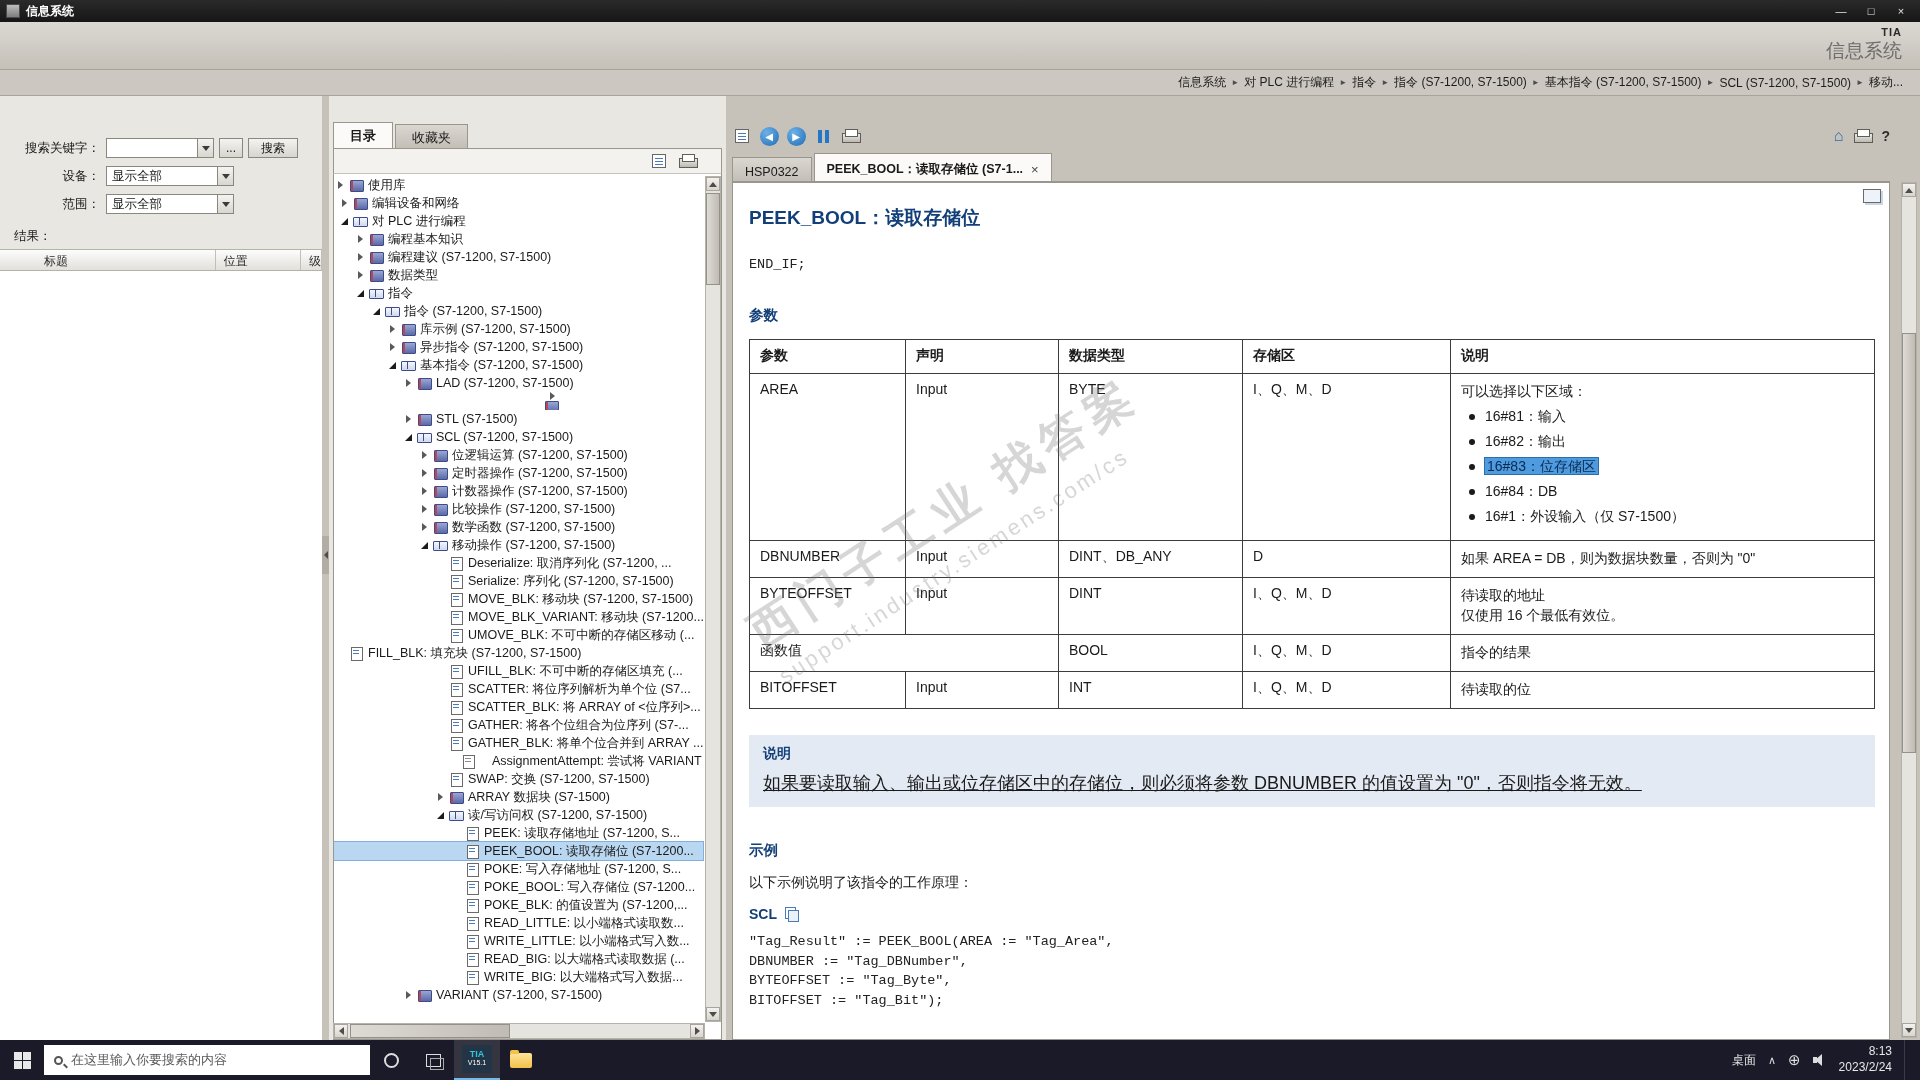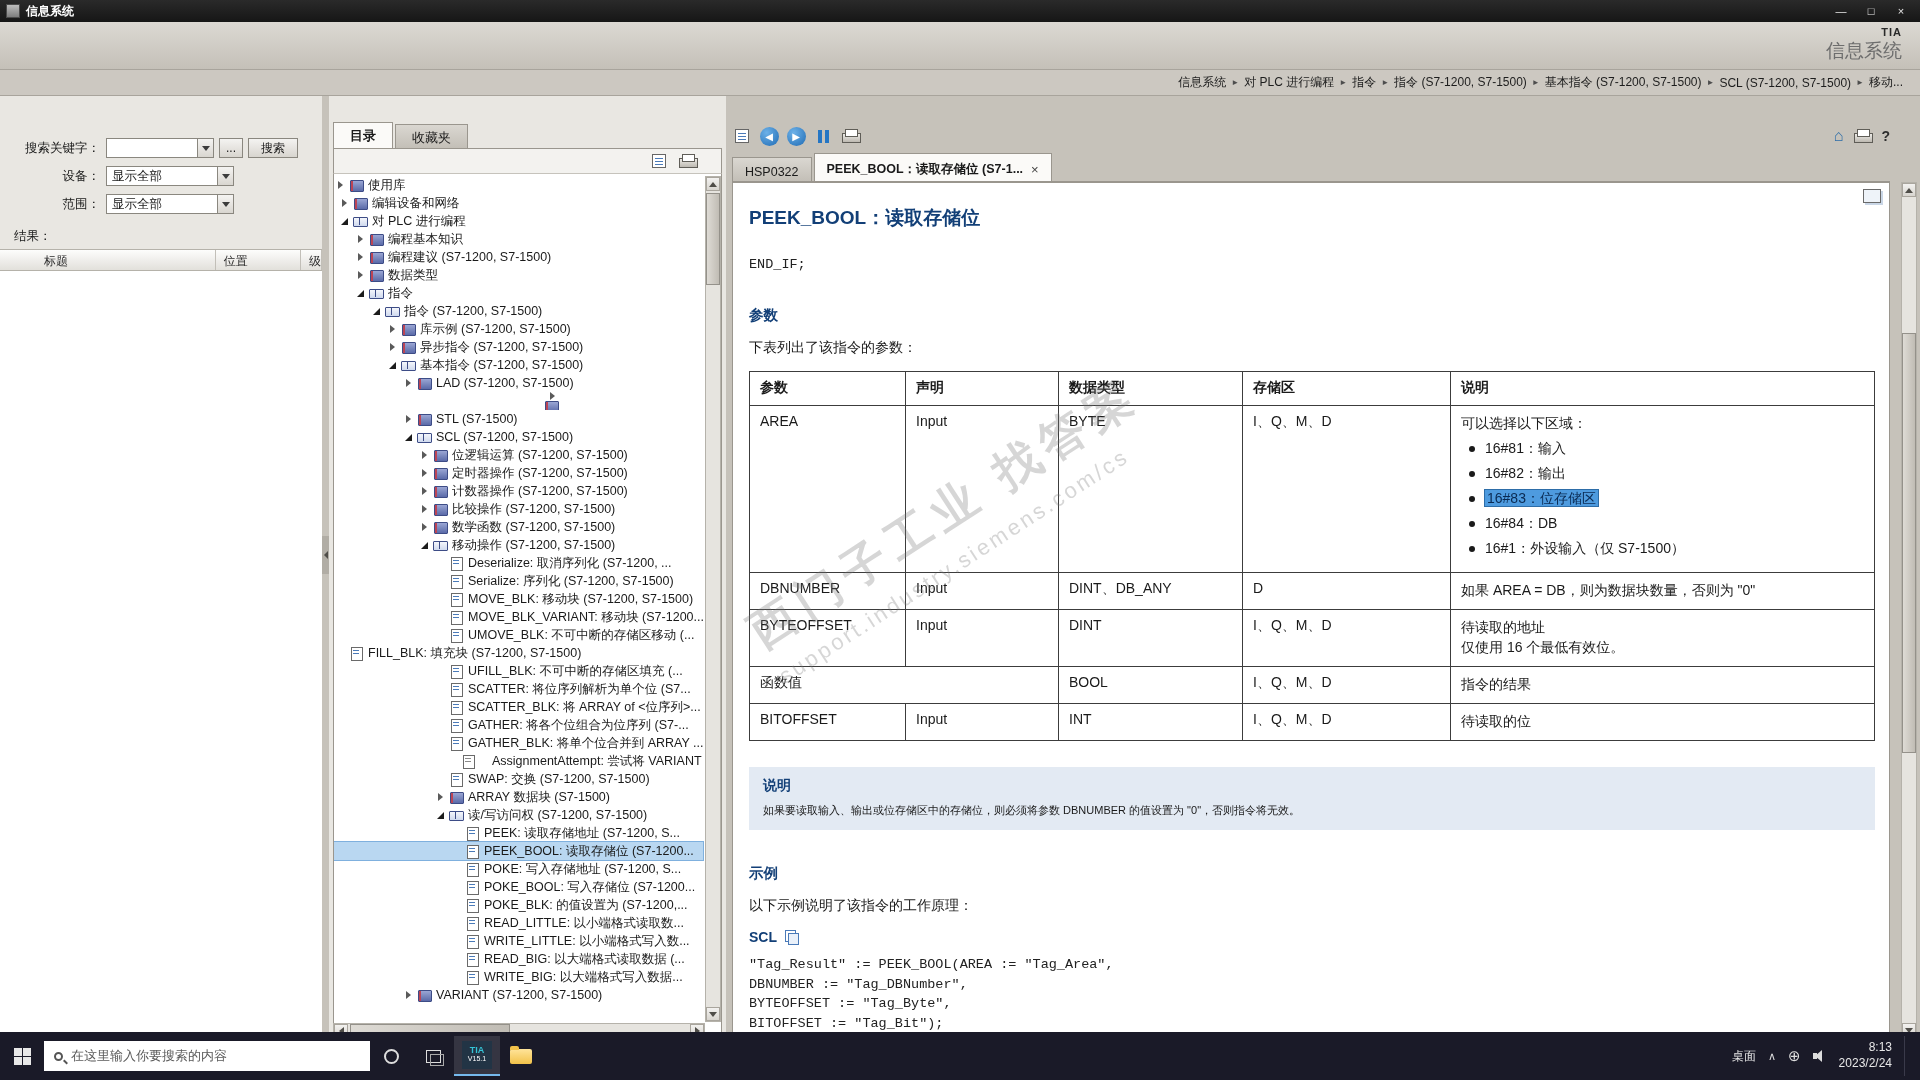--- a/index.html
+++ b/index.html
@@ -115,36 +115,36 @@
   .ptable th, .ptable td { border:1px solid #3c3c3c; text-align:left; vertical-align:top; padding:7px 10px; font-size:14px; }
   .ptable th { font-weight:bold; height:34px; }
   .desc-line { margin:2px 0; }
   .desc-bullets { list-style:none; margin:6px 0 2px 8px; }
   .desc-bullets li { margin:7px 0; padding-left:16px; position:relative; }
   .desc-bullets li::before { content:''; position:absolute; left:0; top:6px; width:6px; height:6px; border-radius:50%; background:#1a1a1a; }
   .hl { background:#4e9bdf; color:#0a2a52; outline:1px solid #2d6da8; padding:0 2px; }
 
   .note-box { background:#e3eaf3; padding:10px 14px 12px 14px; width:1126px; margin-bottom:34px; }
   .note-box .nt { font-weight:bold; color:#123f77; font-size:14px; margin-bottom:8px; }
-  .note-box .nx { font-size:11px; }
+  .note-box .nx { font-size:18px;text-decoration:underline; }
 
   .scl-row { display:flex; align-items:center; gap:8px; margin-bottom:10px; }
   .scl-lbl { font-weight:bold; color:#123f77; font-size:14px; }
   .copy-icon { width:13px; height:14px; position:relative; }
   .copy-icon::before { content:''; position:absolute; left:0; top:0; width:9px; height:10px; border:1px solid #4a7ab8; background:#fff; }
   .copy-icon::after { content:''; position:absolute; left:3px; top:3px; width:9px; height:10px; border:1px solid #4a7ab8; background:#eaf1fa; }
   .code-block { font-family:"Liberation Mono","DejaVu Sans Mono",monospace; font-size:13.5px; color:#222; margin-bottom:16px; }
   .code-line { line-height:1.45; }
 
   .watermark { position:absolute; left:30px; top:420px; transform:rotate(-33deg); transform-origin:left center; color:rgba(120,120,120,0.30); pointer-events:none; }
   .watermark .w1 { font-size:46px; font-weight:bold; letter-spacing:8px; }
   .watermark .w2 { font-size:22px; letter-spacing:3px; margin-top:6px; }
 
   
-  .taskbar { position:absolute; left:0; right:0; bottom:0; height:48px; background:#1a1a28; display:flex; align-items:center; color:#e8e8e8; }
+  .taskbar { position:absolute; left:0; right:0; bottom:0; height:40px; background:#1a1a28; display:flex; align-items:center; color:#e8e8e8; }
   .start { width:44px; height:40px; display:flex; align-items:center; justify-content:center; }
   .winlogo { display:grid; grid-template-columns:8px 8px; grid-template-rows:8px 8px; gap:1px; }
   .winlogo i { background:#e8e8e8; }
   .tsearch { width:326px; height:30px; background:#fff; display:flex; align-items:center; gap:8px; padding:0 10px; color:#5a5a5a; font-size:13px; }
   .mag { width:9px; height:9px; border:2px solid #555; border-radius:50%; position:relative; flex:none; }
   .mag::after { content:''; position:absolute; left:7px; top:7px; width:5px; height:2px; background:#555; transform:rotate(45deg); }
   .tbtn { width:42px; height:40px; display:flex; align-items:center; justify-content:center; }
   .cortana { width:15px; height:15px; border:2px solid #ddd; border-radius:50%; }
   .taskview { width:15px; height:13px; border:1px solid #ddd; position:relative; background:transparent; }
   .taskview::after { content:''; position:absolute; left:3px; top:3px; right:-4px; bottom:-4px; border:1px solid #aaa; }
@@ -535,21 +535,20 @@
           <span class="ctab-close">×</span>
         </div>
       </div>
     <div class="cbody">
       <span class="float-icon"></span>
 
       <div class="doc-title">PEEK_BOOL：读取存储位</div>
       <div class="pre-code">END_IF;</div>
 
       <div class="sec-h">参数</div>
-      <div class="para">下表列出了该指令的参数：</div>
 
       <table class="ptable">
         <colgroup>
             <col style="width:156px">
             <col style="width:153px">
             <col style="width:184px">
             <col style="width:208px">
             <col>
           </colgroup>
         <thead>

